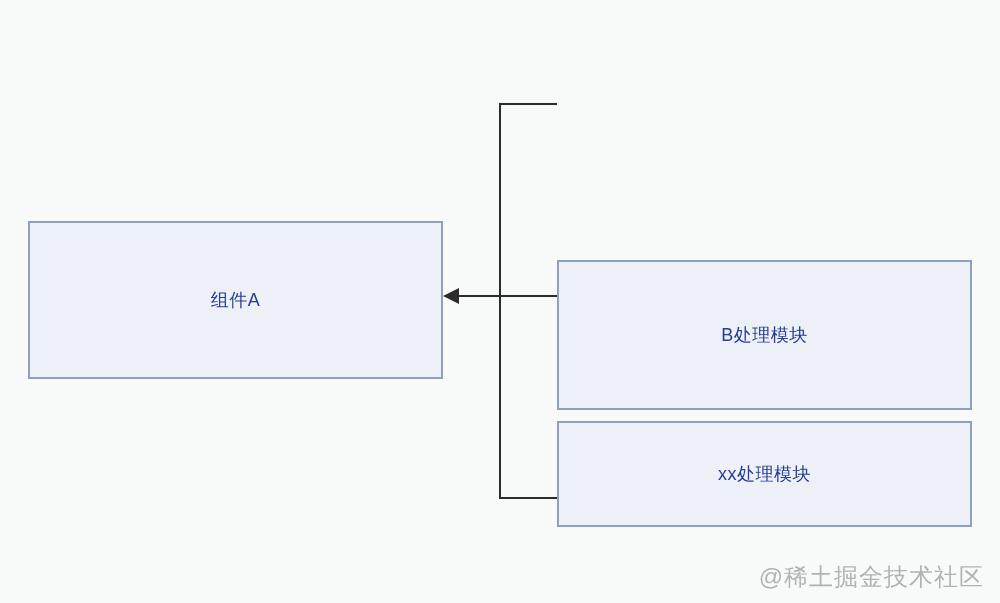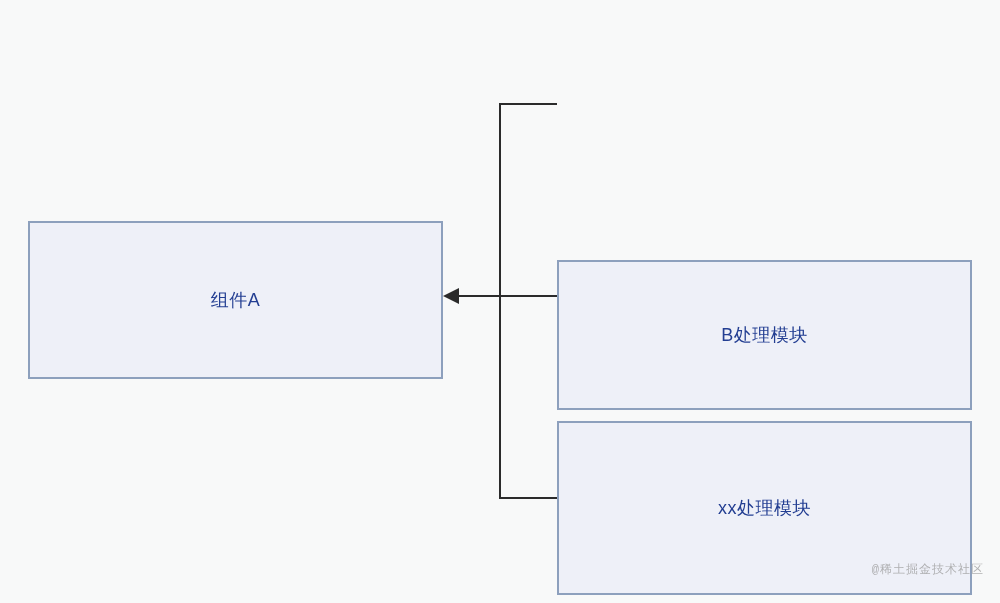--- a/index.html
+++ b/index.html
@@ -30,21 +30,21 @@
     align-items: center;
     justify-content: center;
     color: var(--node-text);
     font-size: 18px;
     letter-spacing: 0.5px;
   }
 
   .node-component-a { left: 28px;  top: 221px; width: 415px; height: 158px; }
   .node-module-a    { left: 557px; top: 27px;  width: 415px; height: 150px; }
   .node-module-b    { left: 557px; top: 221px; width: 415px; height: 150px; margin-top: 39px; }
-  .node-module-xx   { left: 557px; top: 421px; width: 415px; height: 174px; }
+  .node-module-xx   { left: 557px; top: 421px; width: 415px; height: 106px; }
 
   .edge {
     position: absolute;
     background: var(--connector);
     z-index: 2;
   }
   .edge-vertical     { left: 499px; top: 103px; width: 2px;  height: 396px; }
   .edge-branch-top   { left: 499px; top: 103px; width: 58px; height: 2px; }
   .edge-arrow-line   { left: 458px; top: 295px; width: 99px; height: 2px; }
   .edge-branch-bottom{ left: 499px; top: 497px; width: 58px; height: 2px; }
@@ -58,27 +58,26 @@
     border-top: 8px solid transparent;
     border-bottom: 8px solid transparent;
     border-right: 16px solid var(--connector);
     z-index: 3;
   }
 
   .watermark {
     position: absolute;
     right: 16px;
     top: 561px;
-    font-size: 12px;
+    font-size: 24px;
     letter-spacing: 1px;
     color: var(--watermark-color);
     opacity: 0.75;
     z-index: 5;
     white-space: nowrap;
-    font-family: Liberation Mono, monospace;
   }
 </style>
 </head>
 <body>
 
 <div class="canvas">
 
   <div class="node node-component-a">
     <span>组件A</span>
   </div>

